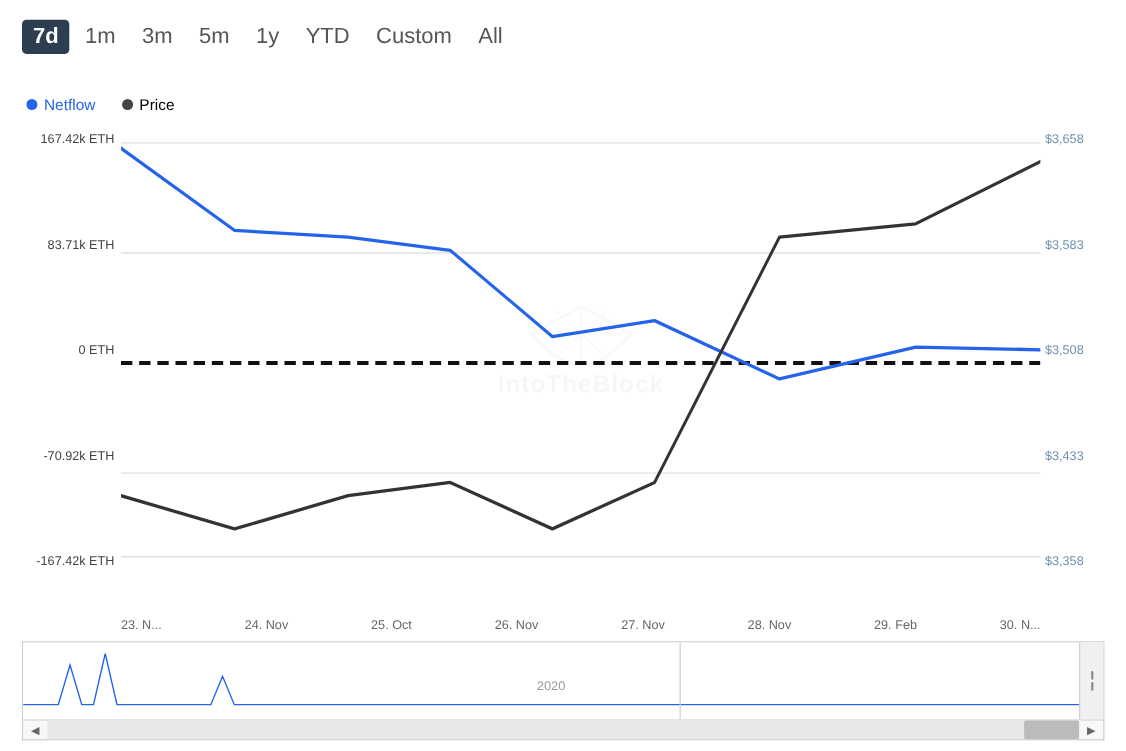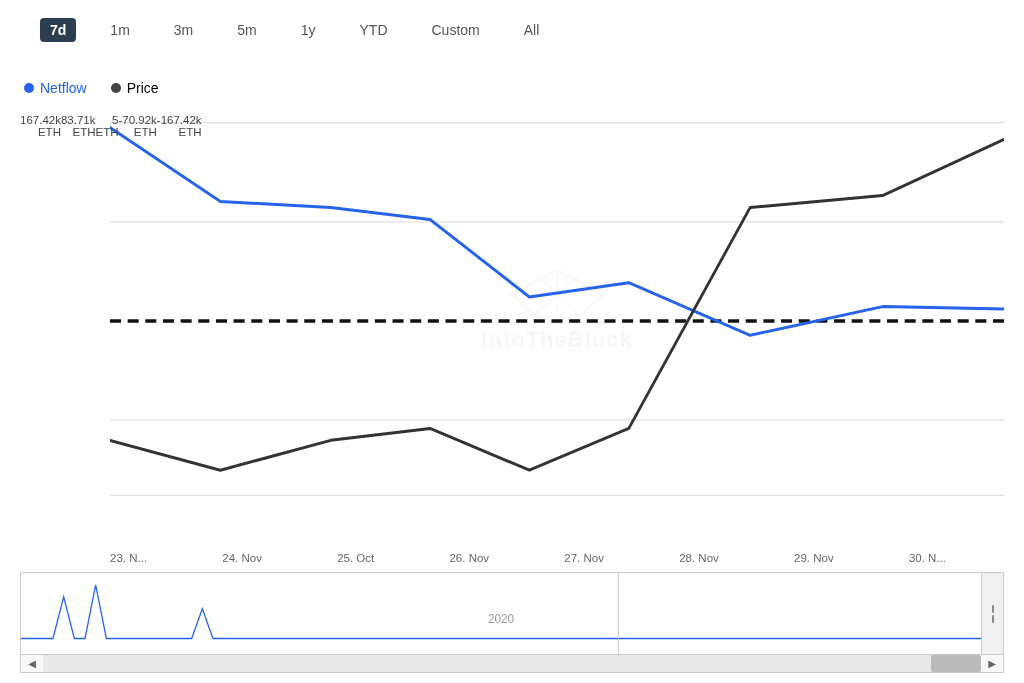--- a/index.html
+++ b/index.html
@@ -22,24 +22,23 @@
       display: flex;
       gap: 4px;
       align-items: center;
       margin-bottom: 14px;
     }
     .filter-btn {
       padding: 4px 10px;
       border: none;
       background: transparent;
       cursor: pointer;
-      font-size: 14px;
+      font-size: 20px;
       color: #555;
       border-radius: 4px;
-      margin-left: 20px;
     }
     .filter-btn.active {
       background: #2c3e50;
       color: #fff;
       font-weight: 600;
       border-radius: 4px;
     }
     .legend {
       display: flex;
       gap: 24px;
@@ -72,21 +71,21 @@
       min-height: 0;
     }
     .main-chart {
       flex: 1;
       position: relative;
       display: flex;
     }
     .y-axis-left {
       width: 90px;
       display: flex;
-      flex-direction: row;
+      flex-direction: column;
       justify-content: space-between;
       padding: 8px 6px 6px 0;
       font-size: 11.5px;
       color: #444;
       text-align: right;
       position: relative;
       z-index: 2;
     }
     .y-axis-right {
       width: 58px;
@@ -137,21 +136,21 @@
       padding-left: 90px;
       padding-right: 58px;
       justify-content: space-between;
       font-size: 11.5px;
       color: #666;
       padding-top: 4px;
       padding-bottom: 2px;
       margin-top: 36px;
     }
     .mini-chart-container {
-      height: 83px;
+      height: 72px;
       border: 1px solid #ccc;
       margin-top: 6px;
       position: relative;
       display: flex;
       align-items: stretch;
     }
     .mini-chart-inner {
       flex: 1;
       position: relative;
       overflow: hidden;
@@ -236,21 +235,21 @@
       <span class="legend-label-dark">Price</span>
     </div>
   </div>
 
   <div class="chart-area">
     <div class="main-chart">
 
       <div class="y-axis-left">
         <span>167.42k ETH</span>
         <span>83.71k ETH</span>
-        <span>5 ETH</span>
+        <span>0 ETH</span>
         <span>-70.92k ETH</span>
         <span>-167.42k ETH</span>
       </div>
 
       <div class="chart-inner">
 
         <div class="watermark">
           <svg viewBox="0 0 120 65" fill="none" xmlns="http://www.w3.org/2000/svg">
             <polygon points="60,5 110,32 85,55 60,65 35,55 10,32" stroke="#555" stroke-width="3" fill="none"></polygon>
             <line x1="60" y1="5" x2="60" y2="65" stroke="#555" stroke-width="1.5"></line>
@@ -269,30 +268,37 @@
           <line x1="0" y1="180" x2="810" y2="180" stroke="#111" stroke-width="3" stroke-dasharray="10,6"></line>
           <line x1="0" y1="263" x2="810" y2="263" stroke="#e0e0e0" stroke-width="1"></line>
           <line x1="0" y1="326" x2="810" y2="326" stroke="#e0e0e0" stroke-width="1"></line>
 
           <polyline points="0,18 100,80 200,85 290,95 380,160 470,148 580,192 700,168 810,170" fill="none" stroke="#2563eb" stroke-width="2.5" stroke-linejoin="round" stroke-linecap="round"></polyline>
 
           <polyline points="0,280 100,305 200,280 290,270 380,305 470,270 580,85 700,75 810,28" fill="none" stroke="#333" stroke-width="2.5" stroke-linejoin="round" stroke-linecap="round"></polyline>
         </svg>
       </div>
 
+      <div class="y-axis-right">
+        <span>$3,658</span>
+        <span>$3,583</span>
+        <span>$3,508</span>
+        <span>$3,433</span>
+        <span>$3,358</span>
+      </div>
     </div>
 
     <div class="x-axis">
       <span>23. N...</span>
       <span>24. Nov</span>
       <span>25. Oct</span>
       <span>26. Nov</span>
       <span>27. Nov</span>
       <span>28. Nov</span>
-      <span>29. Nov</span>
+      <span>29. Feb</span>
       <span>30. N...</span>
     </div>
 
     <div class="mini-chart-container">
       <div class="mini-chart-inner">
         <svg width="100%" height="100%" viewBox="0 0 900 68" preserveAspectRatio="none" style="display:block;">
           <rect width="900" height="68" fill="#fff"></rect>
 
           <polyline points="0,55 20,55 30,55 40,20 50,55 60,55 70,10 80,55 90,55 100,55 110,55 120,55 130,55 140,55 150,55 160,55 170,30 180,55 190,55 200,55 210,55 220,55 230,55 240,55 250,55 260,55 270,55 280,55 290,55 300,55 310,55 320,55 330,55 340,55 350,55 360,55 370,55 380,55 390,55 400,55 410,55 420,55 430,55 440,55 450,55 460,55 470,55 480,55 490,55 500,55 510,55 520,55 530,55 540,55 550,55 560,55 570,55 580,55 590,55 600,55 610,55 620,55 630,55 640,55 650,55 660,55 670,55 680,55 690,55 700,55 710,55 720,55 730,55 740,55 750,55 760,55 770,55 780,55 790,55 800,55 810,55 820,55 830,55 840,55 850,55 860,55 870,55 880,55 890,55 900,55" fill="none" stroke="#2563eb" stroke-width="1.2"></polyline>
 

